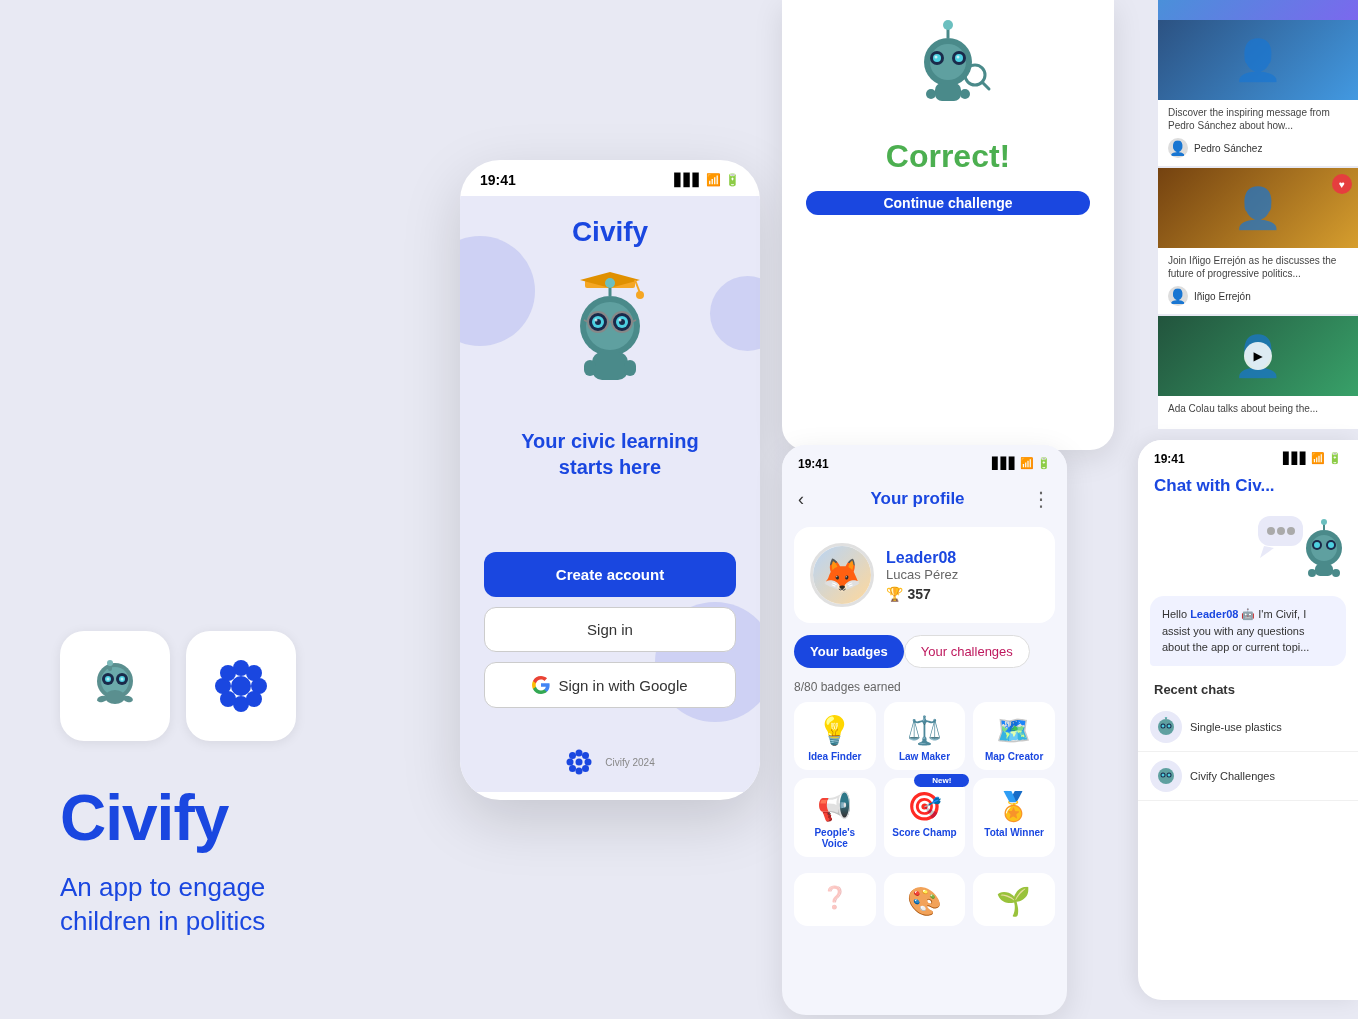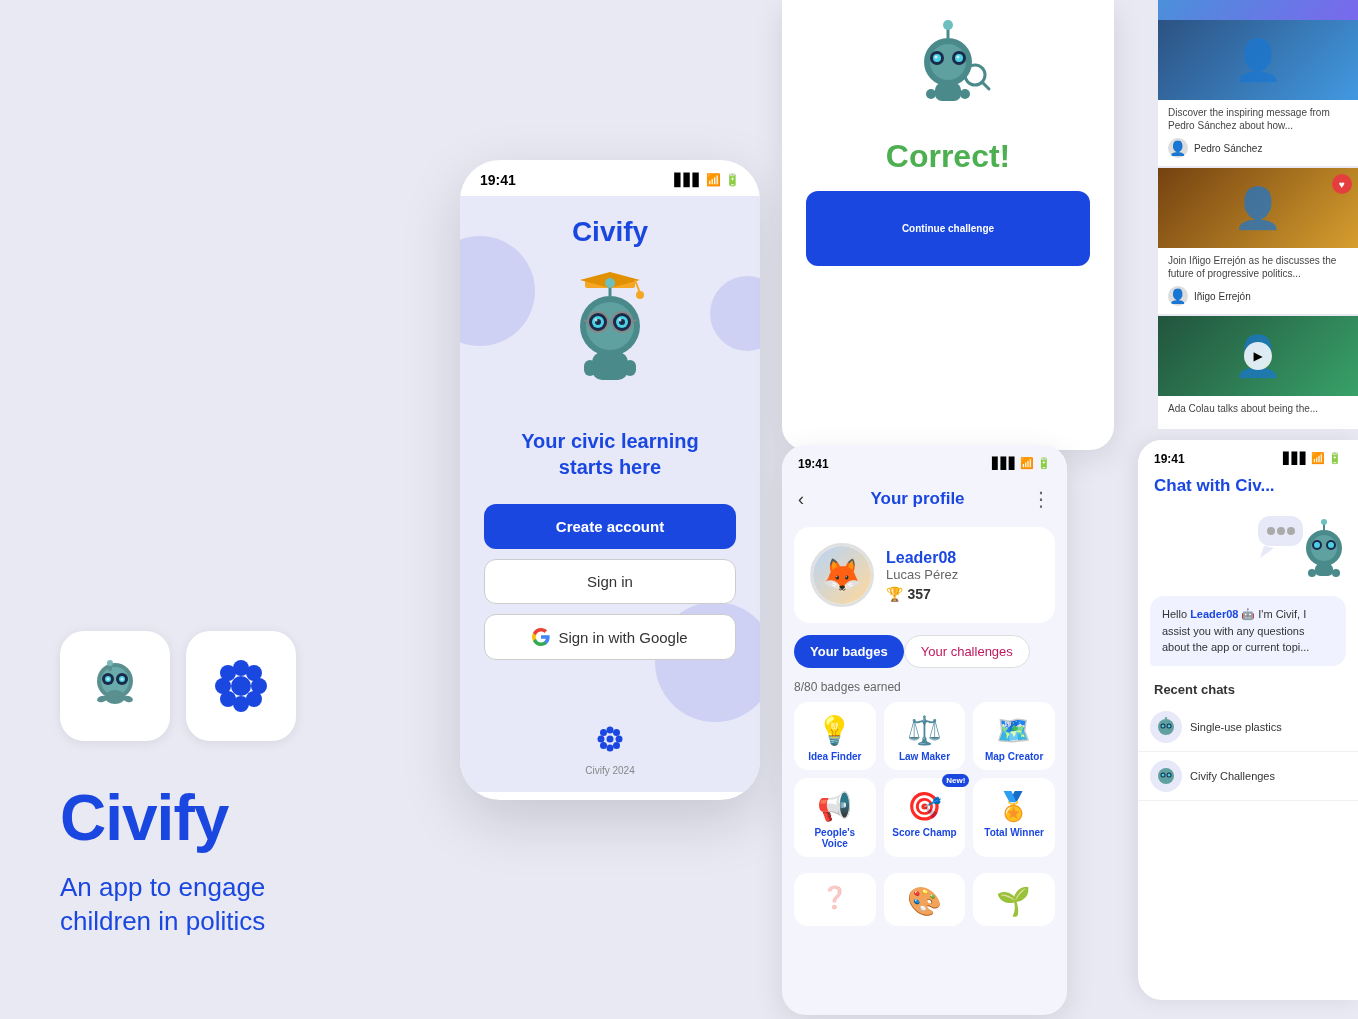--- a/index.html
+++ b/index.html
@@ -117,20 +117,21 @@
       padding: 14px;
       background: #1a47e0;
       color: white;
       border: none;
       border-radius: 12px;
       font-size: 15px;
       font-weight: 600;
       cursor: pointer;
       margin-bottom: 10px;
       z-index: 1;
+      margin-top: 48px;
     }
     .btn-signin {
       width: 100%;
       padding: 13px;
       background: white;
       color: #333;
       border: 1.5px solid #ccc;
       border-radius: 12px;
       font-size: 15px;
       font-weight: 500;
@@ -151,21 +152,20 @@
       display: flex;
       align-items: center;
       justify-content: center;
       gap: 8px;
       z-index: 1;
     }
     .phone-footer {
       position: absolute;
       bottom: 16px;
       display: flex;
-      flex-direction: column;
       align-items: center;
       gap: 12px;
       z-index: 1;
     }
     .phone-footer-text {
       font-size: 10px;
       color: #888;
     }
 
     
@@ -200,22 +200,22 @@
       color: #444;
       text-align: center;
       line-height: 1.6;
       margin-bottom: 28px;
     }
     .btn-continue {
       background: #1a47e0;
       color: white;
       border: none;
       border-radius: 12px;
-      padding: 32px 28px;
-      font-size: 10px;
+      padding: 4px 28px;
+      font-size: 14px;
       font-weight: 600;
       cursor: pointer;
       width: 100%;
     }
 
     
     .profile-screen {
       position: absolute;
       left: 782px;
       top: 445px;
@@ -353,21 +353,21 @@
     }
     .badge-new {
       position: absolute;
       top: -4px;
       right: -4px;
       background: #1a47e0;
       color: white;
       font-size: 8px;
       font-weight: 700;
       border-radius: 8px;
-      padding: 2px 4px;
+      padding: 2px 18px;
     }
     .badge-row-2 {
       display: grid;
       grid-template-columns: repeat(3, 1fr);
       gap: 8px;
       padding: 8px 12px 0;
     }
 
     
     .right-videos {

